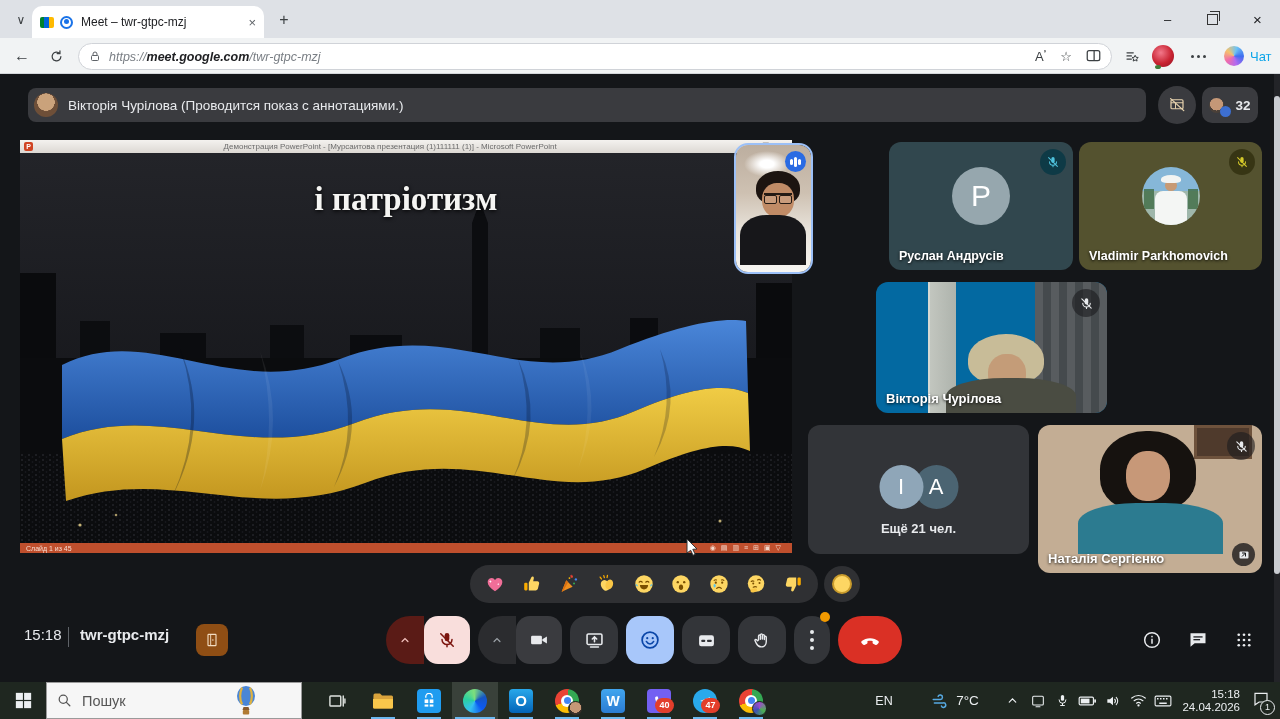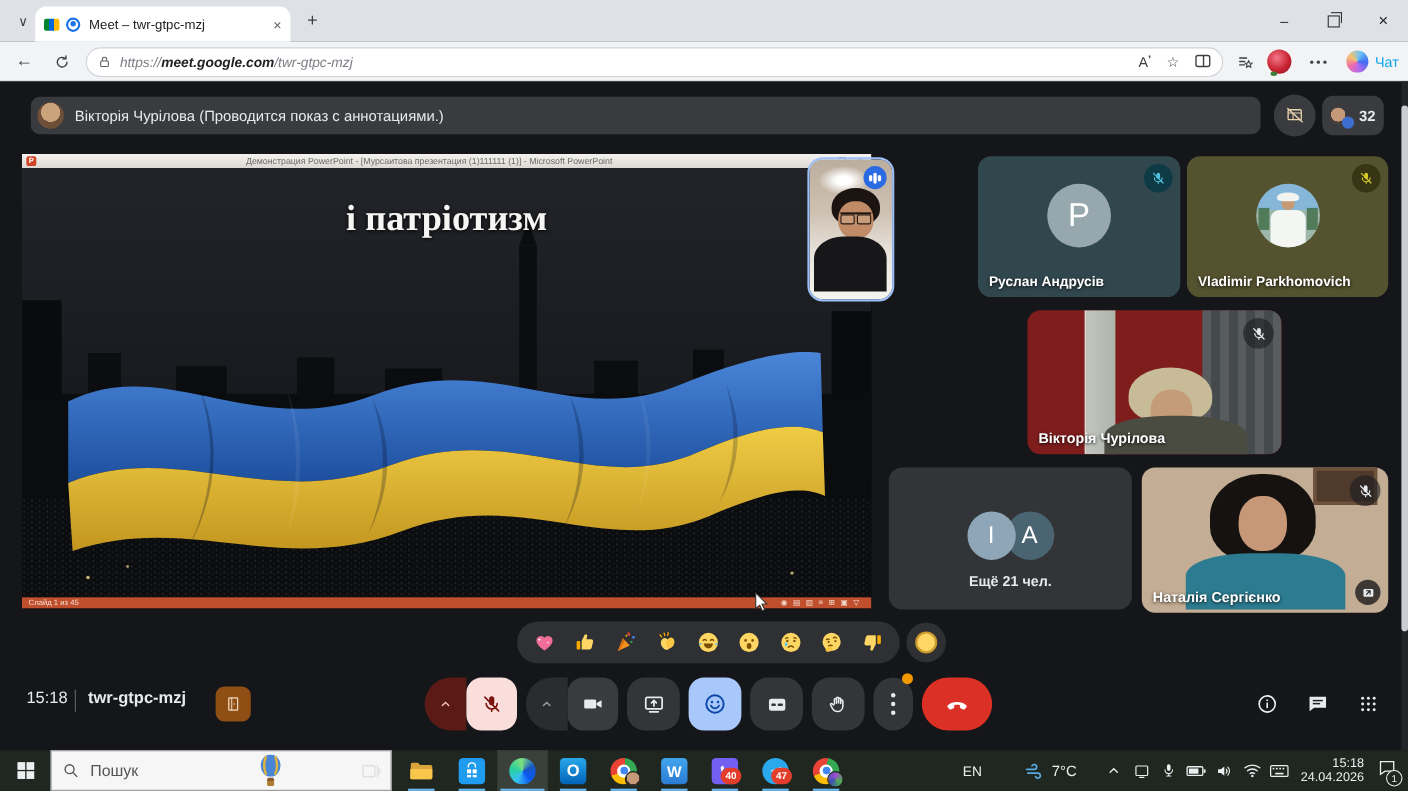--- a/index.html
+++ b/index.html
@@ -81,33 +81,33 @@
   #t-ruslan{left:889px;top:68px;width:184px;height:128px;background:#31474e;}
   .letter-av{position:absolute;left:50%;top:42%;transform:translate(-50%,-50%);width:58px;height:58px;border-radius:50%;background:#96a7ae;color:#fff;font-size:30px;display:flex;align-items:center;justify-content:center;}
   #t-vlad{left:1079px;top:68px;width:183px;height:128px;background:#54522f;}
   .photo-av{position:absolute;left:50%;top:42%;transform:translate(-50%,-50%);width:58px;height:58px;border-radius:50%;overflow:hidden;background:linear-gradient(180deg,#86b7d8 0 42%,#9fb7ab 42% 100%);}
   .photo-av .cap{position:absolute;left:19px;top:8px;width:20px;height:8px;border-radius:50% 50% 30% 30%;background:#f2f4f2;}
   .photo-av .face{position:absolute;left:23px;top:13px;width:12px;height:11px;border-radius:50%;background:#c79a74;}
   .photo-av .shirt{position:absolute;left:13px;top:24px;width:32px;height:34px;border-radius:8px 8px 0 0;background:#f4f6f4;}
   .photo-av .g1,.photo-av .g2{position:absolute;top:22px;width:10px;height:20px;background:#3e6b45;opacity:.8;}
   .photo-av .g1{left:2px;} .photo-av .g2{right:2px;}
 
-  #t-vika{left:934px;top:208px;width:231px;height:131px;background:#7f1d1d;}
+  #t-vika{left:876px;top:208px;width:231px;height:131px;background:#0369a1;}
   #vk-door{position:absolute;left:52px;top:0;width:26px;height:131px;background:linear-gradient(90deg,#c2c6bf,#aeb3ac);border-left:2px solid #d6d9d2;}
   #vk-curtain{position:absolute;right:0;top:0;width:72px;height:131px;background:repeating-linear-gradient(90deg,#585c5f 0 8px,#454a4d 8px 16px);}
   #vk-hair{position:absolute;left:92px;top:52px;width:76px;height:50px;border-radius:50% 50% 40% 40%;background:#c8bc98;}
   #vk-face{position:absolute;left:112px;top:72px;width:38px;height:40px;border-radius:46%;background:#c49c78;}
   #vk-body{position:absolute;left:70px;top:96px;width:130px;height:40px;border-radius:45% 45% 0 0;background:#4a4c42;}
 
   #t-more{left:808px;top:351px;width:221px;height:129px;background:#323438;}
   #more-avs{position:absolute;left:50%;top:40px;transform:translateX(-50%);display:flex;}
   .mini-av{width:44px;height:44px;border-radius:50%;color:#fff;font-size:22px;display:flex;align-items:center;justify-content:center;}
   #more-lbl{position:absolute;left:0;top:96px;width:100%;text-align:center;font-size:13px;font-weight:700;color:#e8eaed;}
 
-  #t-nat{left:1038px;top:351px;width:224px;height:132px;background:#c3ad94;}
+  #t-nat{left:1038px;top:351px;width:224px;height:148px;background:#c3ad94;}
   #nat-frame{position:absolute;right:10px;top:0;width:58px;height:34px;background:#4f3a2c;border:3px solid #6e523c;box-sizing:border-box;}
   #nat-hair{position:absolute;left:62px;top:6px;width:96px;height:80px;border-radius:48% 48% 40% 40%;background:#16120f;}
   #nat-face{position:absolute;left:88px;top:26px;width:44px;height:50px;border-radius:46%;background:#c79878;}
   #nat-body{position:absolute;left:40px;top:78px;width:145px;height:51px;border-radius:40% 40% 0 0;background:#2c7b90;}
   .pipbtn{position:absolute;right:7px;bottom:7px;width:23px;height:23px;border-radius:50%;background:rgba(18,18,20,.75);display:flex;align-items:center;justify-content:center;}
 
   
   #rx-bar{position:absolute;left:470px;top:491px;width:348px;height:38px;border-radius:19px;background:#2f3033;display:flex;align-items:center;justify-content:space-around;padding:0 6px;box-sizing:border-box;}
   .rx{width:30px;height:30px;display:flex;align-items:center;justify-content:center;}
   #skin-btn{position:absolute;left:824px;top:492px;width:36px;height:36px;border-radius:50%;background:#2f3033;display:flex;align-items:center;justify-content:center;}
@@ -121,21 +121,21 @@
   #more-dot{position:absolute;left:820px;top:538px;width:10px;height:10px;border-radius:50%;background:#f29900;}
   .vdots{display:flex;flex-direction:column;gap:4px;}
   .vdots i{width:4px;height:4px;border-radius:50%;background:#e8eaed;}
   .rmini{position:absolute;top:554px;width:24px;height:24px;display:flex;align-items:center;justify-content:center;}
 
   
   #taskbar{position:absolute;left:0;top:682px;width:1280px;height:37px;background:#1f2720;}
   .tslot{position:absolute;top:682px;width:46px;height:37px;display:flex;align-items:center;justify-content:center;}
   .underline{position:absolute;bottom:0;left:11px;width:24px;height:2.5px;background:#6cb8f0;}
   .underline.wide{left:3px;width:40px;}
-  #tb-search{position:absolute;left:46px;top:682px;width:310px;height:37px;background:#f6f6f6;border:1px solid #9a9a9a;box-sizing:border-box;display:flex;align-items:center;padding:0 10px;}
+  #tb-search{position:absolute;left:46px;top:682px;width:256px;height:37px;background:#f6f6f6;border:1px solid #9a9a9a;box-sizing:border-box;display:flex;align-items:center;padding:0 10px;}
   #tb-search input{border:none;background:transparent;outline:none;font-size:14.5px;color:#333;width:150px;font-family:"Liberation Sans",sans-serif;margin-left:8px;}
   #tb-search input::placeholder{color:#555;}
   .badge{position:absolute;right:-2px;bottom:1px;min-width:15px;height:15px;border-radius:8px;background:#e33e2b;color:#fff;font-size:9px;font-weight:700;display:flex;align-items:center;justify-content:center;padding:0 2px;}
   .appic{position:relative;width:26px;height:26px;display:flex;align-items:center;justify-content:center;}
   .sq{width:24px;height:24px;border-radius:4px;color:#fff;font-weight:700;display:flex;align-items:center;justify-content:center;}
   .chrome{width:24px;height:24px;border-radius:50%;background:conic-gradient(from 130deg,#fbbc05 0 33%,#ea4335 33% 66%,#34a853 66% 100%);position:relative;}
   .chrome .w{position:absolute;left:6px;top:6px;width:12px;height:12px;border-radius:50%;background:#fff;}
   .chrome .b{position:absolute;left:8.5px;top:8.5px;width:7px;height:7px;border-radius:50%;background:#4285f4;}
   .ovl{position:absolute;right:-3px;bottom:-2px;width:13px;height:13px;border-radius:50%;border:1.5px solid #1f2720;}
   .tray{position:absolute;top:682px;height:37px;display:flex;align-items:center;justify-content:center;color:#eceff1;}

